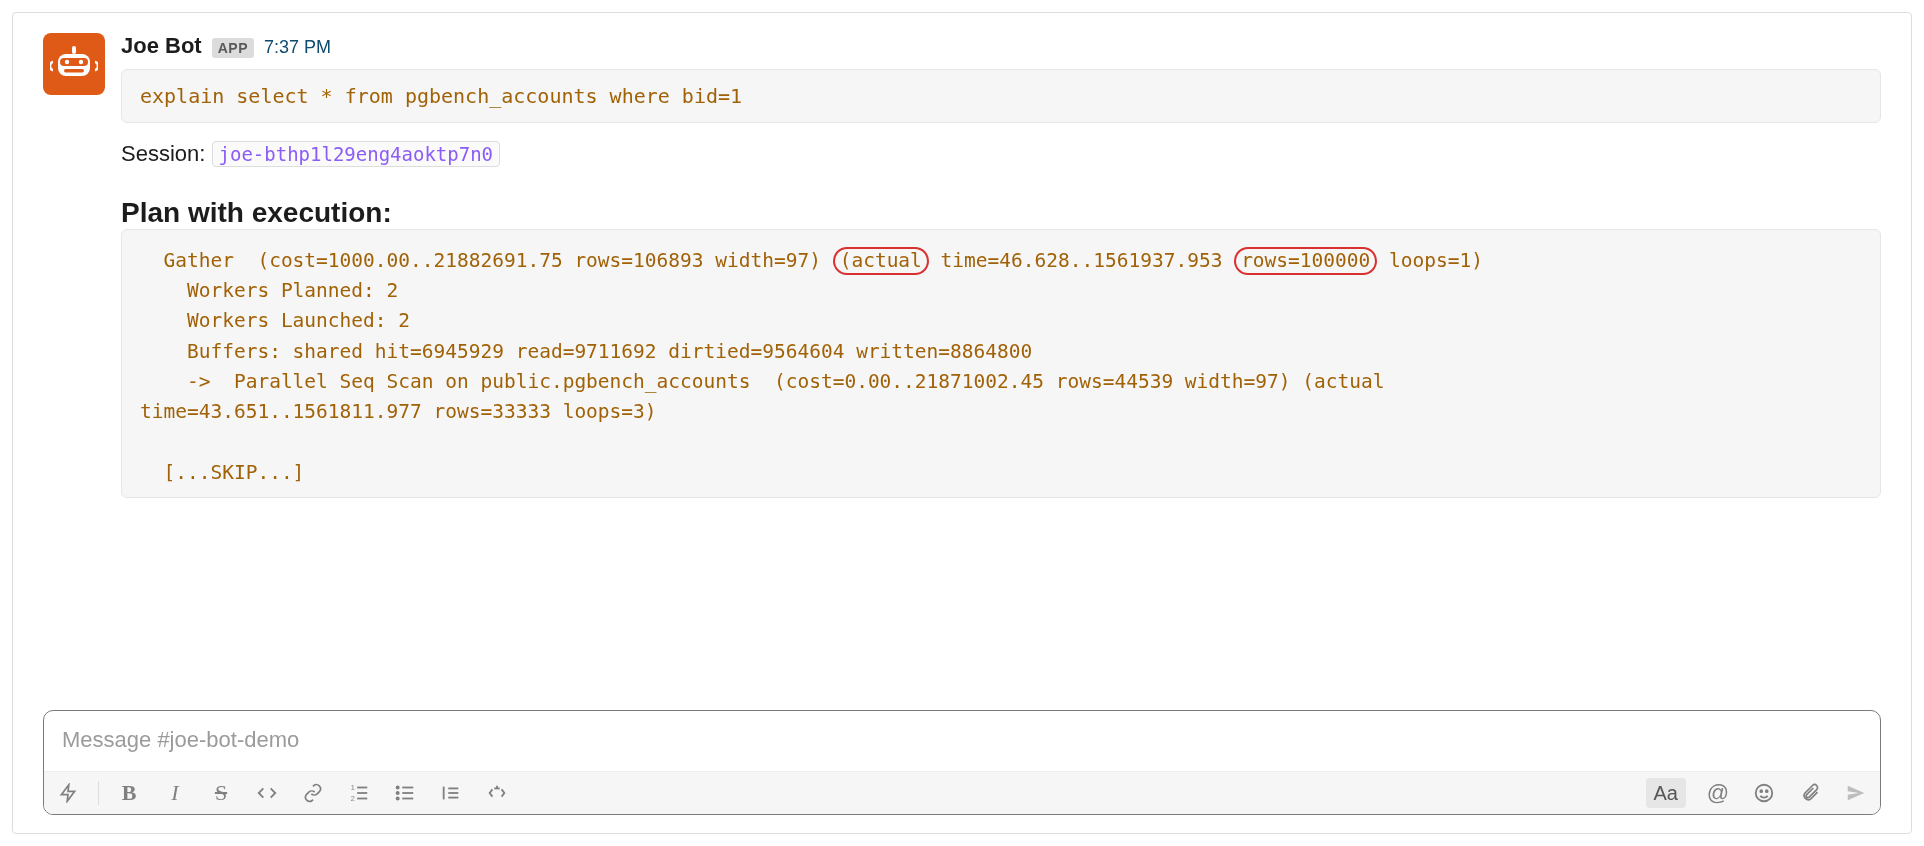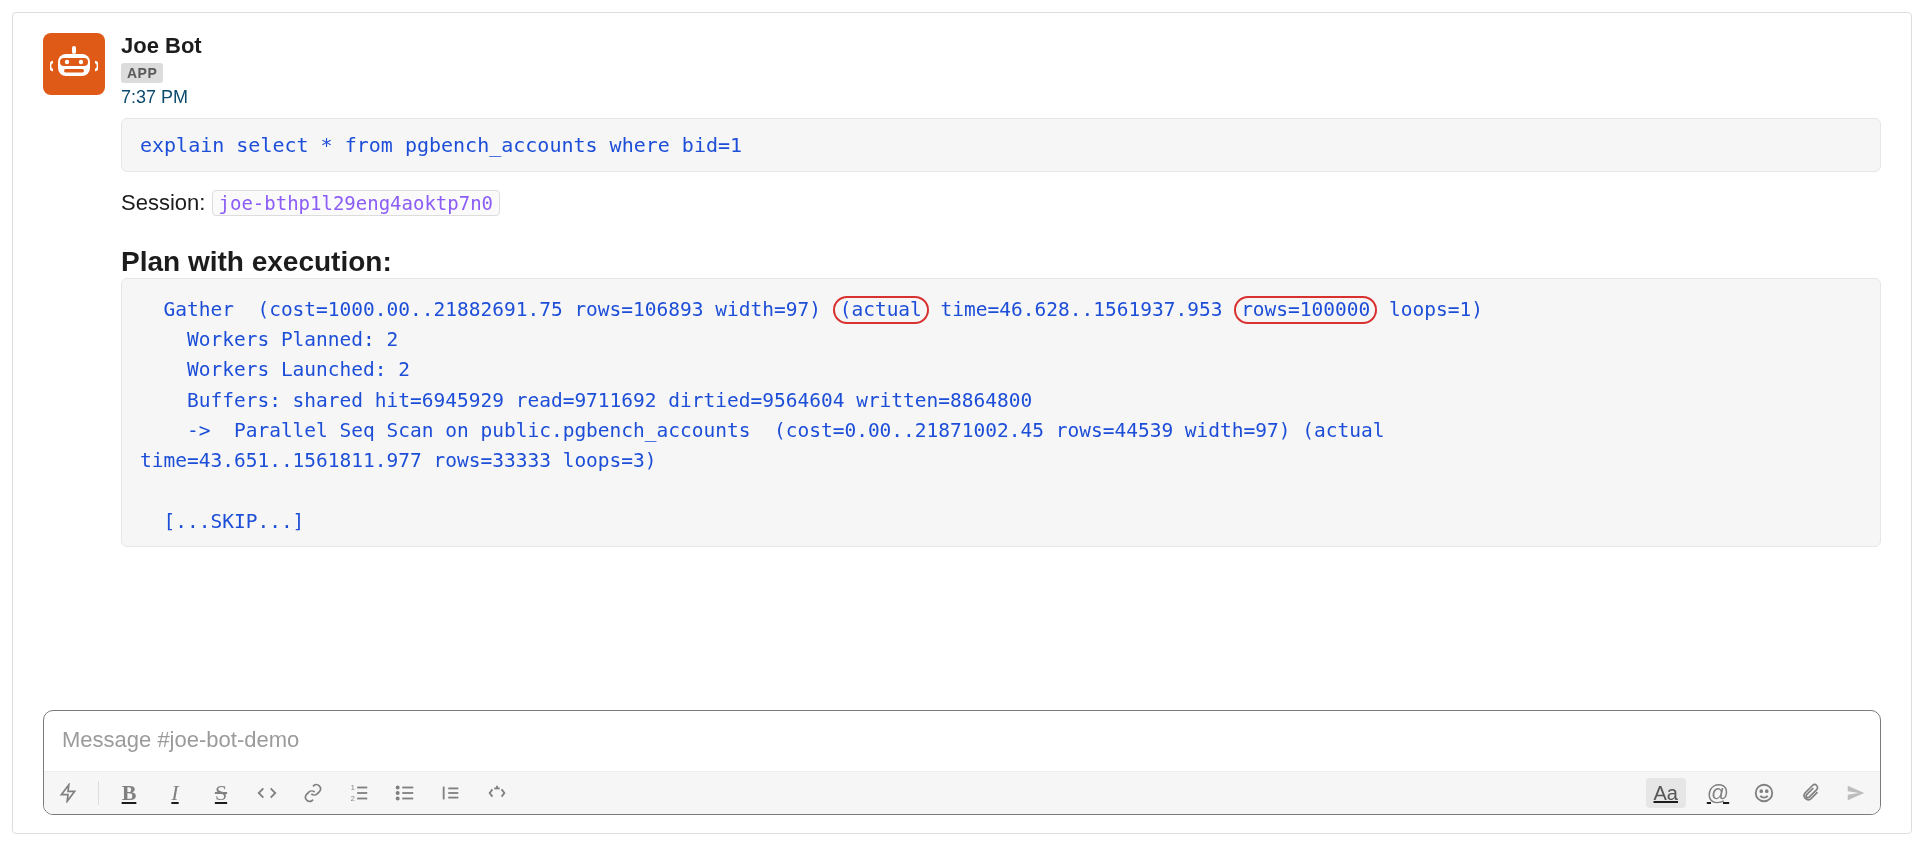--- a/index.html
+++ b/index.html
@@ -32,43 +32,42 @@
       background: #e05a17;
       display: flex;
       align-items: center;
       justify-content: center;
     }
     .avatar svg { width: 48px; height: 48px; }
     .msg-body { flex: 1; min-width: 0; }
     .msg-head {
       display: flex;
       align-items: baseline;
-      gap: 4px;
+      gap: 10px;
       margin-bottom: 10px;
-      flex-direction: column;
     }
     .author { font-weight: 800; font-size: 22px; color: #1d1c1d; }
     .app-badge {
       background: #dcdcdc;
       color: #5a5a5a;
       font-size: 14px;
       font-weight: 700;
       padding: 2px 6px;
       border-radius: 3px;
       letter-spacing: 0.5px;
     }
     .tstamp { color: #0c4a6e; font-size: 18px; }
     .code-box, .plan-box {
       background: #f6f6f6;
       border: 1px solid #e6e6e6;
       border-radius: 6px;
       padding: 14px 18px;
       font-family: ui-monospace, SFMono-Regular, Menlo, Consolas, monospace;
       font-size: 20px;
-      color: #1d4ed8;
+      color: #a16207;
     }
     .code-box { margin-bottom: 18px; }
     .session-line {
       font-size: 22px;
       margin-bottom: 30px;
       color: #1d1c1d;
     }
     .session-id {
       font-family: ui-monospace, SFMono-Regular, Menlo, Consolas, monospace;
       color: #8b5cf6;
@@ -92,21 +91,20 @@
       border-radius: 14px;
       padding: 0 5px 1px 5px;
       display: inline-block;
       line-height: 1.2;
     }
     .composer-wrap { margin-top: 22px; }
     .composer {
       border: 1.5px solid #7a7a7a;
       border-radius: 10px;
       overflow: hidden;
-      text-decoration: underline;
     }
     .composer-input {
       width: 100%;
       border: none;
       outline: none;
       font-size: 22px;
       padding: 16px 18px 18px 18px;
       color: #1d1c1d;
       background: transparent;
     }

